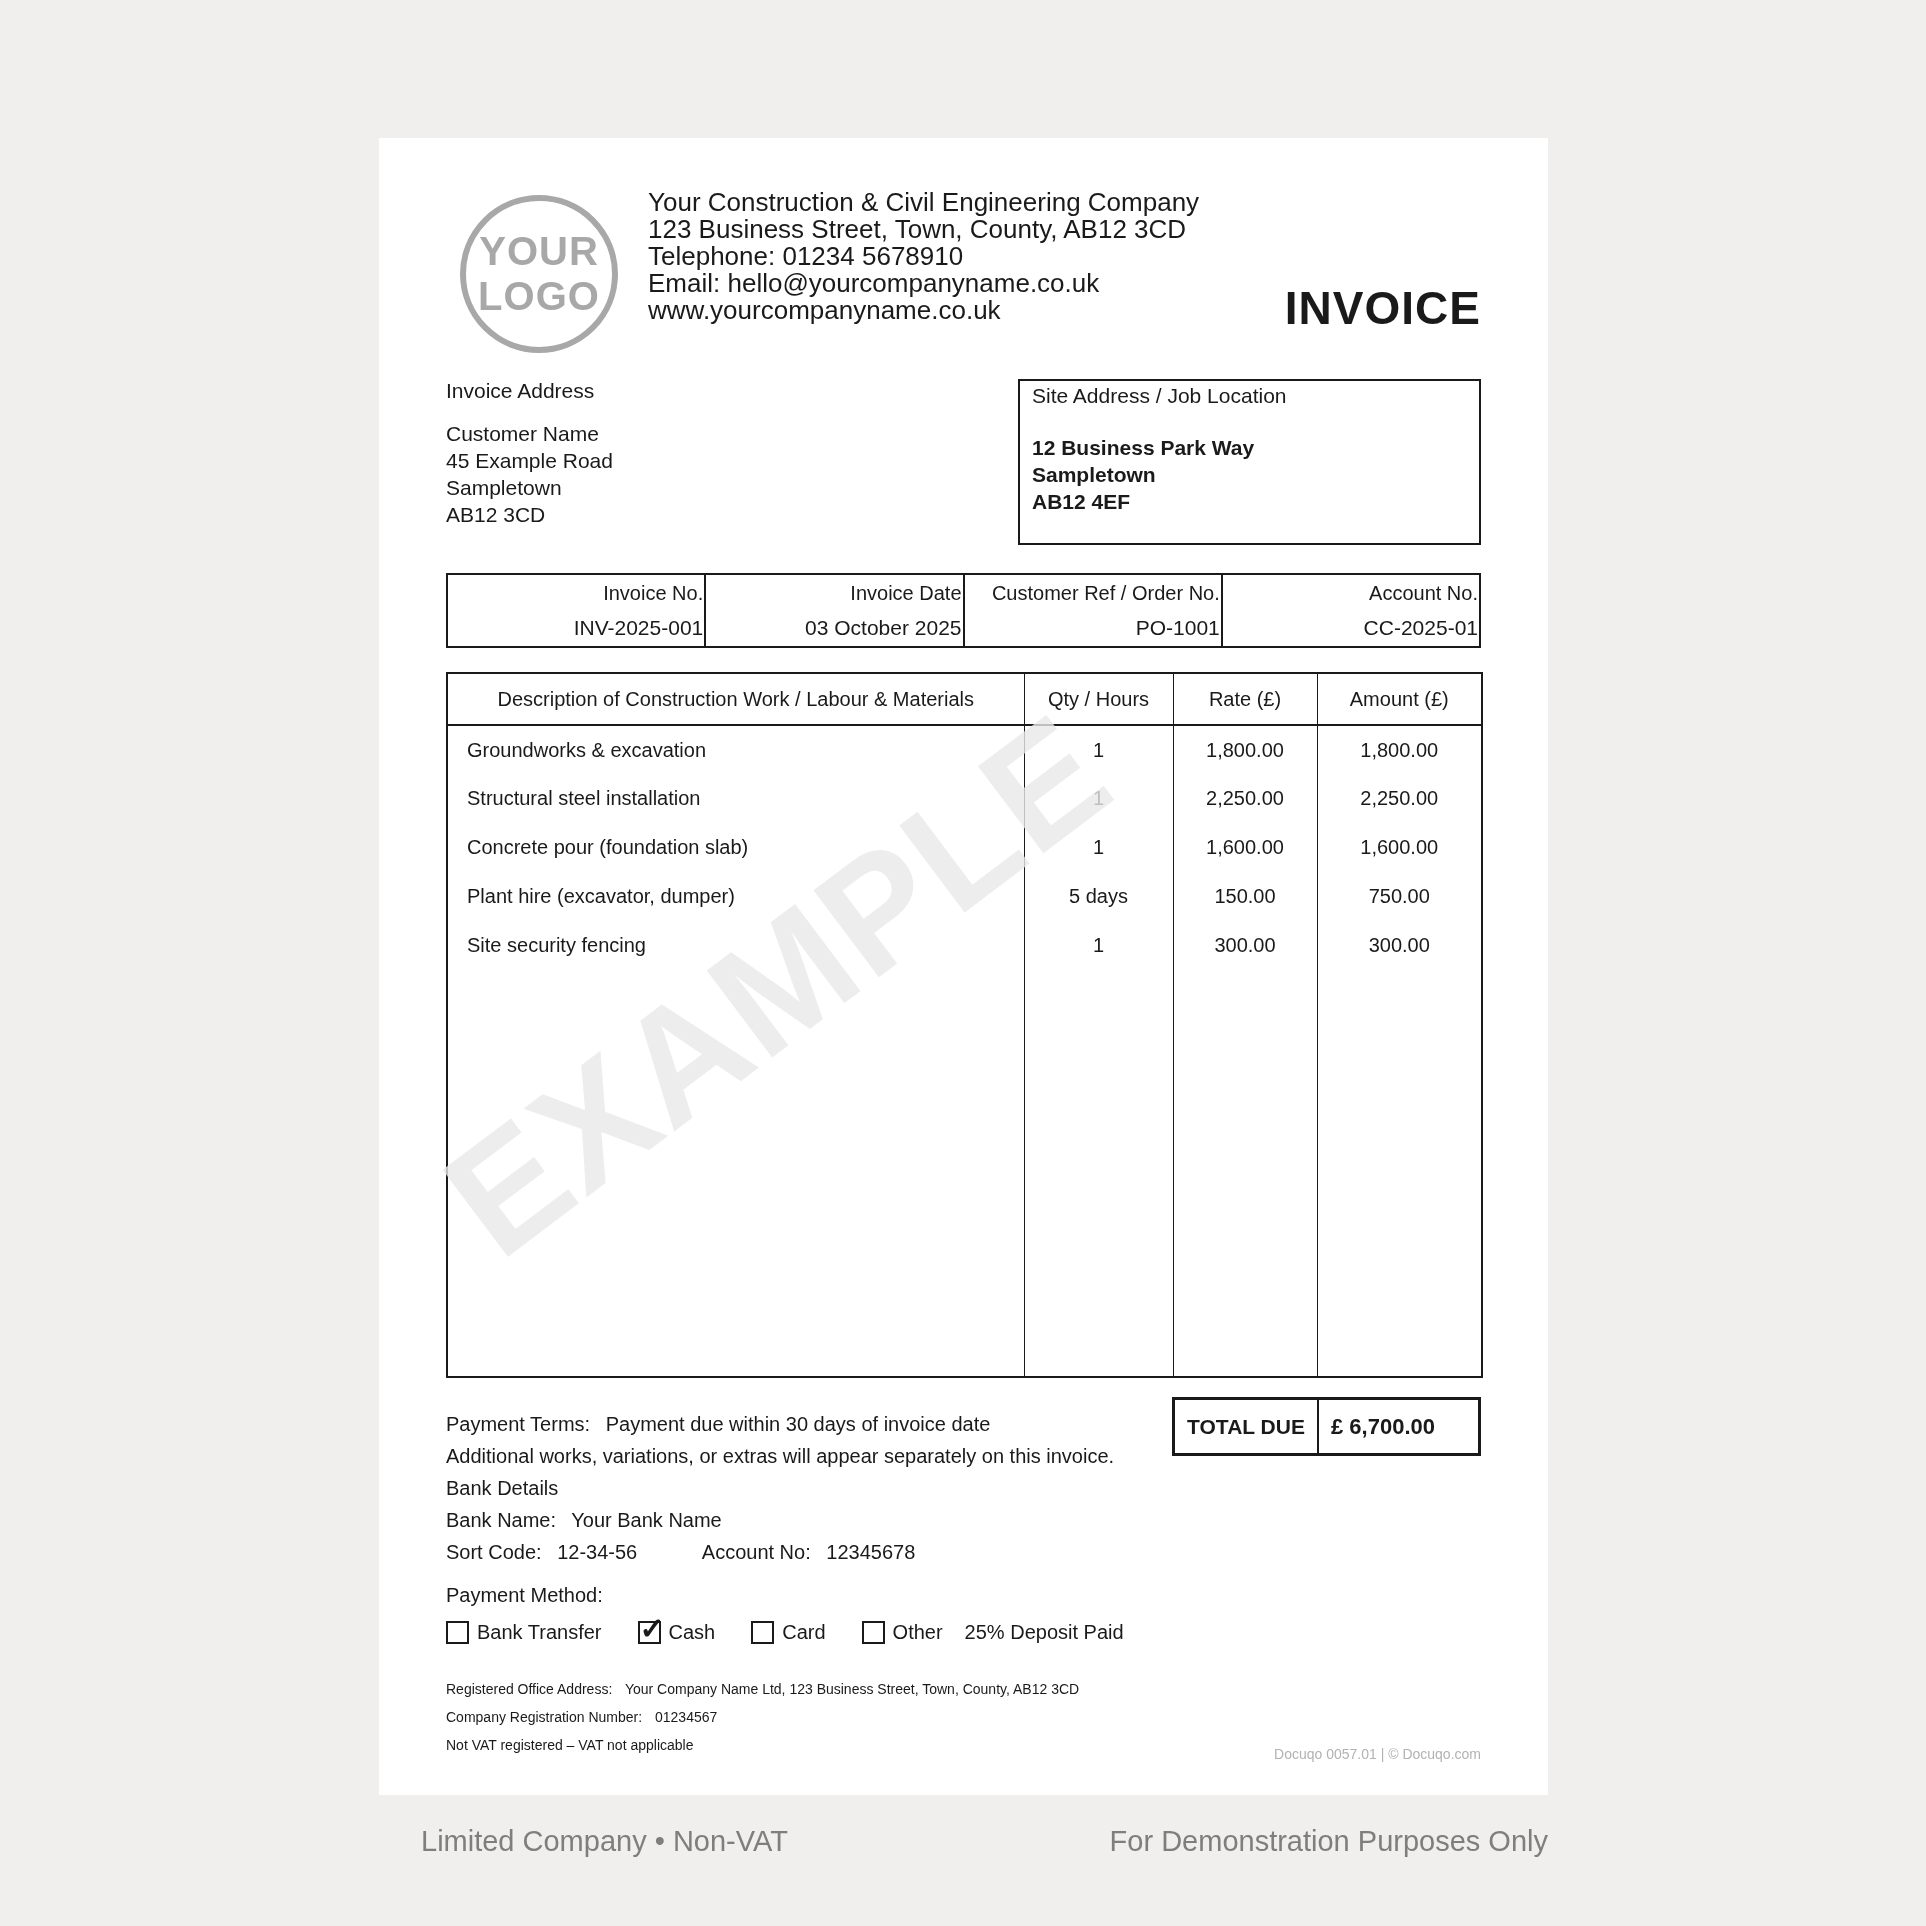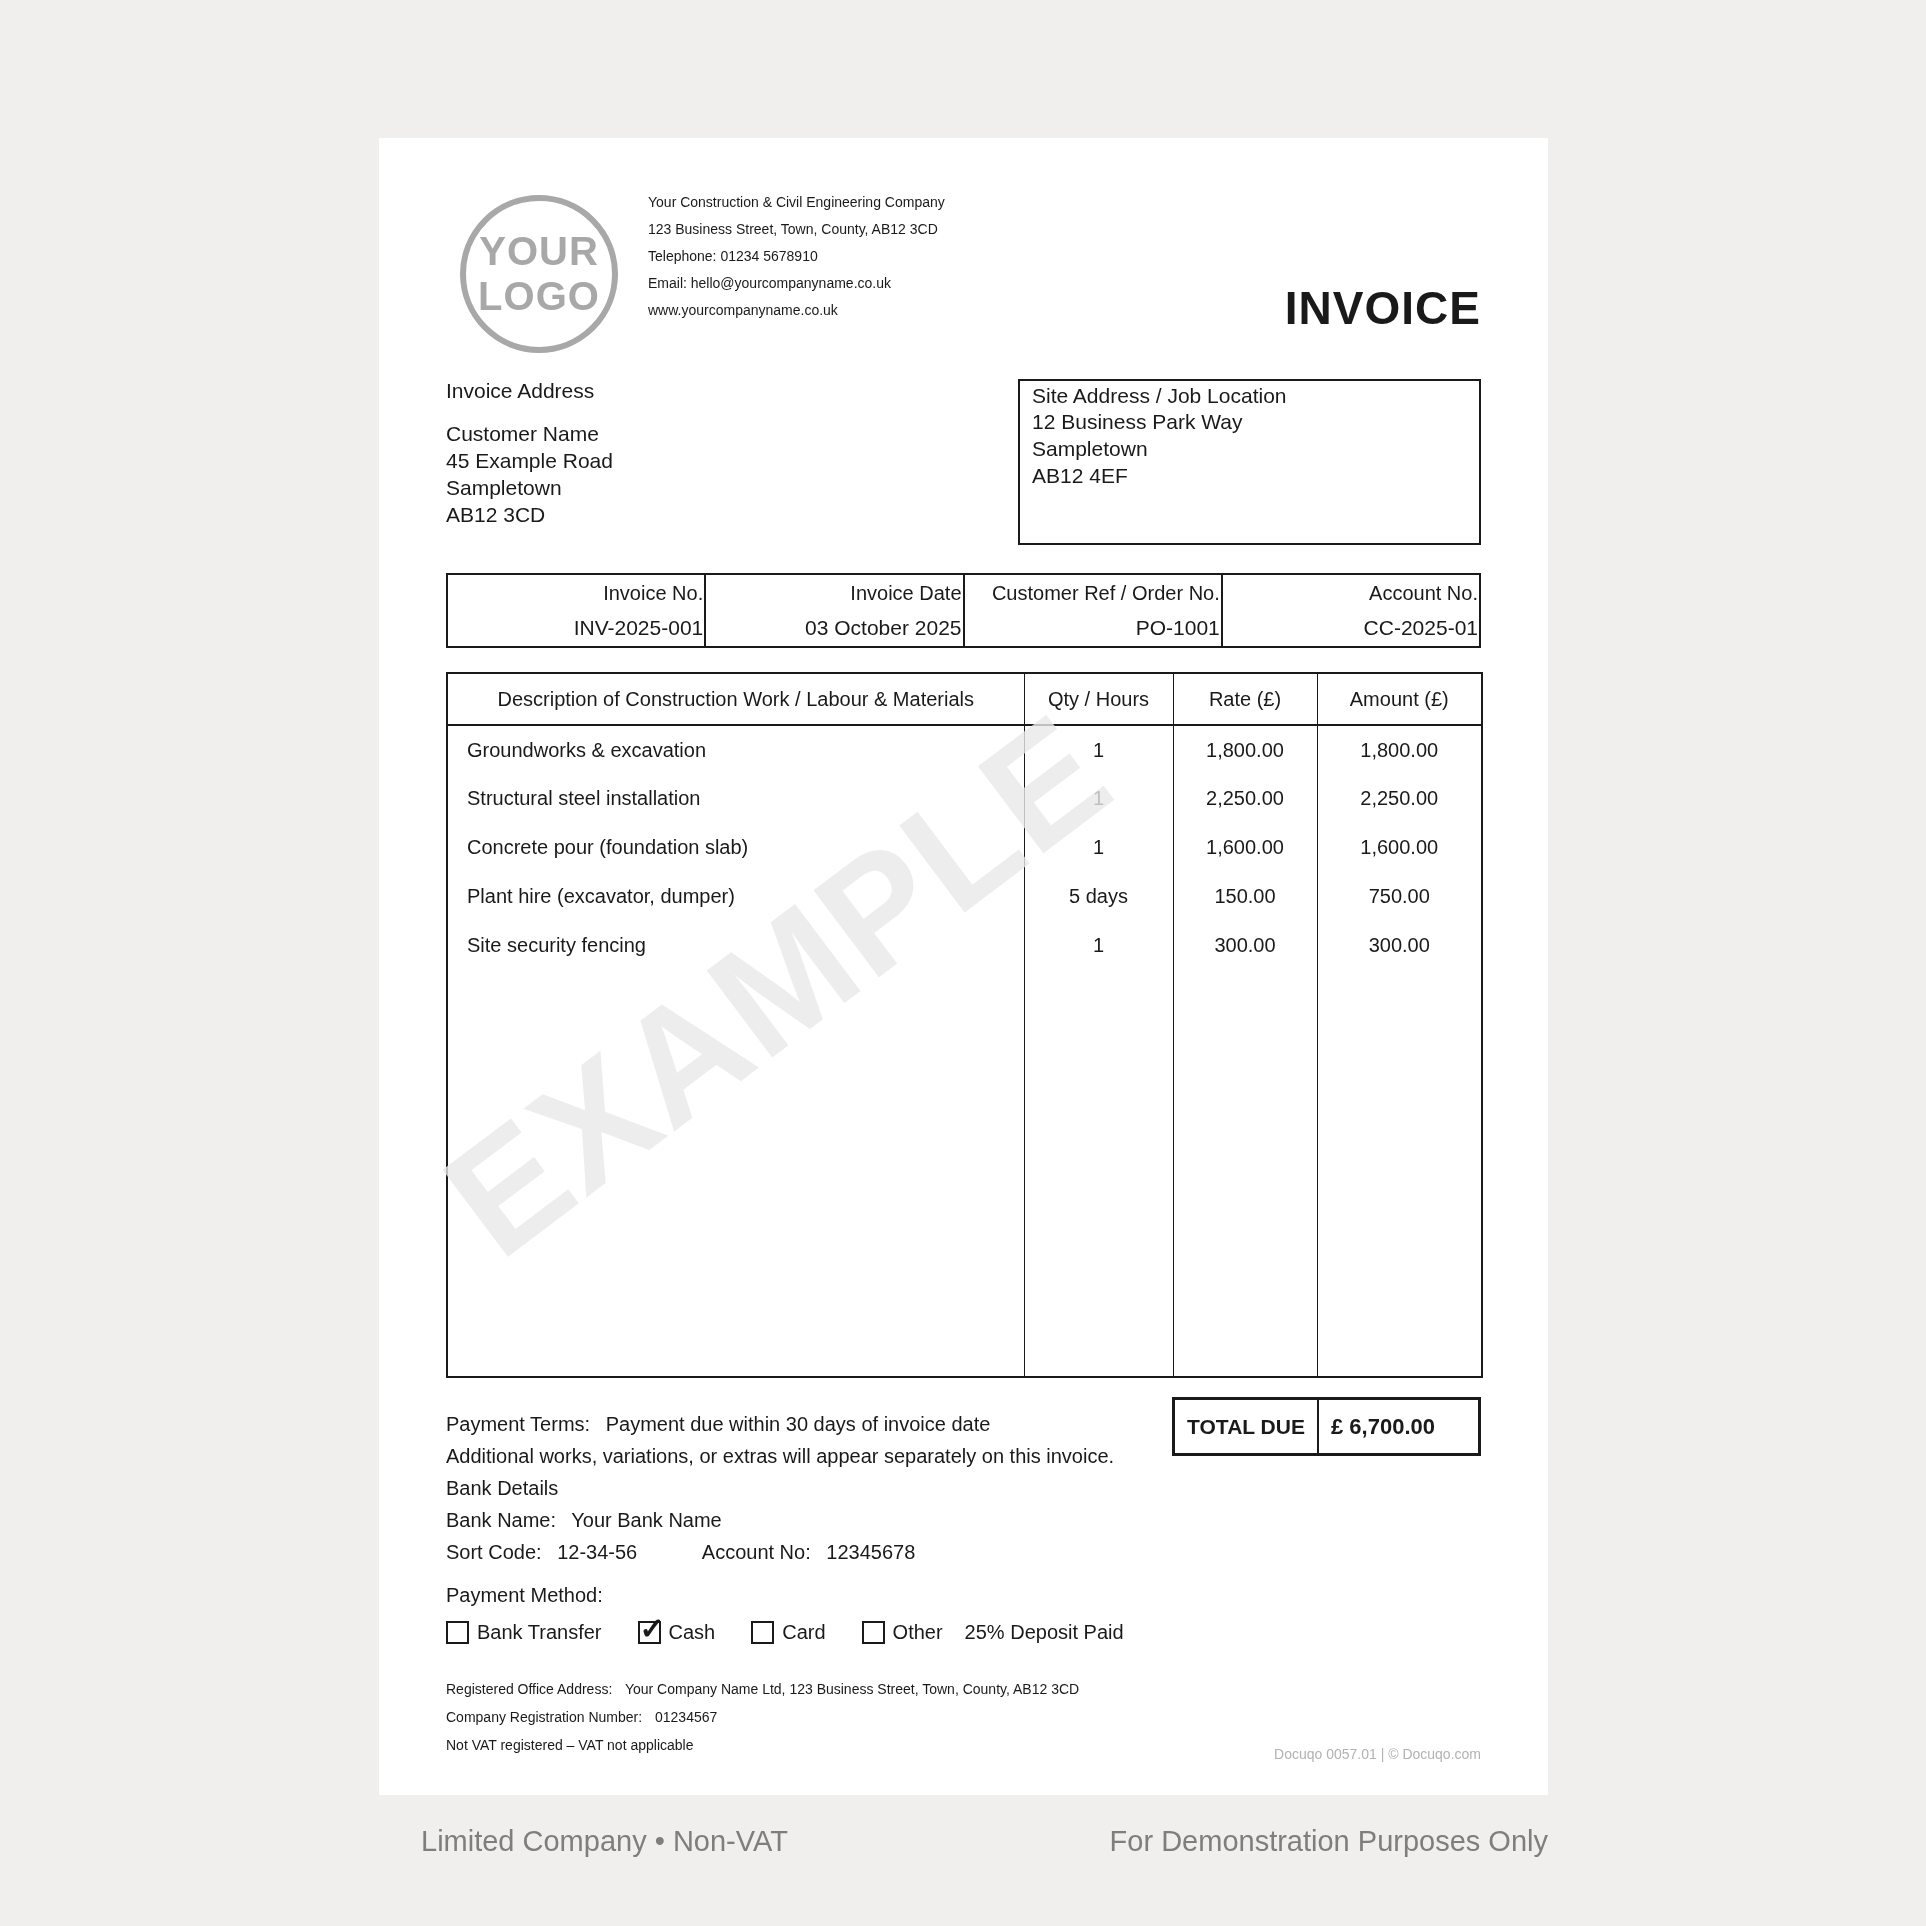--- a/index.html
+++ b/index.html
@@ -5,30 +5,30 @@
   html,body{margin:0;padding:0;background:#f0efee;}
   .canvas{position:relative;width:1927px;height:1927px;background:#f0efee;overflow:hidden;
           font-family:"Liberation Sans",sans-serif;color:#1a1a1a;}
   .page{position:absolute;left:379px;top:138px;width:1169px;height:1657px;background:#ffffff;}
 
   
   .logo-circle{position:absolute;left:81px;top:57px;width:158px;height:158px;border:6px solid #a8a8a8;
                border-radius:50%;box-sizing:border-box;display:flex;flex-direction:column;
                align-items:center;justify-content:center;color:#a8a8a8;font-weight:bold;
                font-size:40px;line-height:1.12;letter-spacing:1px;}
-  .company-info{position:absolute;left:269px;top:51px;font-size:14px;line-height:27px;}
+  .company-info{position:absolute;left:269px;top:51px;font-size:26px;line-height:27px;}
   .invoice-title{position:absolute;right:67px;top:143px;font-size:46px;font-weight:bold;
                  letter-spacing:1px;}
 
   
   .inv-addr-label{position:absolute;left:67px;top:241px;font-size:21px;}
   .inv-addr-lines{position:absolute;left:67px;top:282px;font-size:21px;line-height:27px;}
   .site-box{position:absolute;left:639px;top:241px;width:463px;height:166px;border:2px solid #1a1a1a;
             box-sizing:border-box;padding:3px 12px;font-size:21px;}
-  .site-lines{margin-top:0;line-height:27px;}
+  .site-lines{margin-top:26px;line-height:27px;font-weight:bold;}
 
   
   .meta{position:absolute;left:67px;top:435px;width:1035px;height:75px;border-collapse:collapse;
         table-layout:fixed;font-size:20px;}
   .meta td{border:2px solid #1a1a1a;text-align:right;vertical-align:top;padding-top:5px;}
   .meta .m-label{line-height:26px;}
   .meta .m-value{margin-top:10px;font-size:21px;}
 
   
   .items{position:absolute;left:67px;top:534px;width:1035px;height:706px;border-collapse:collapse;

